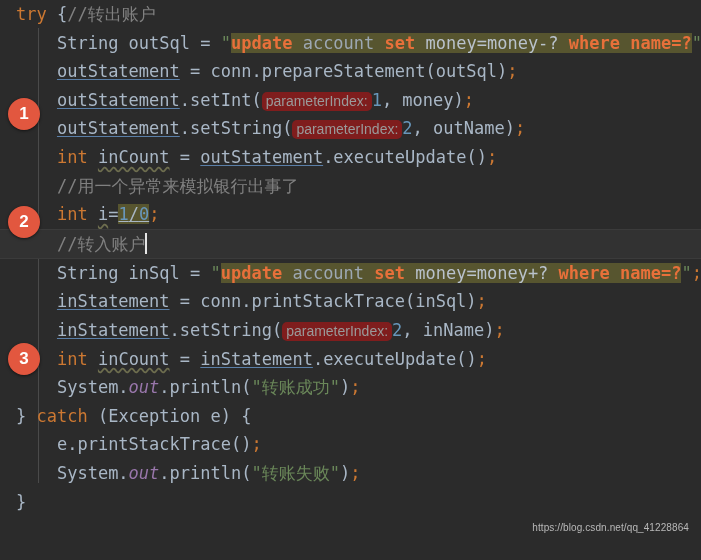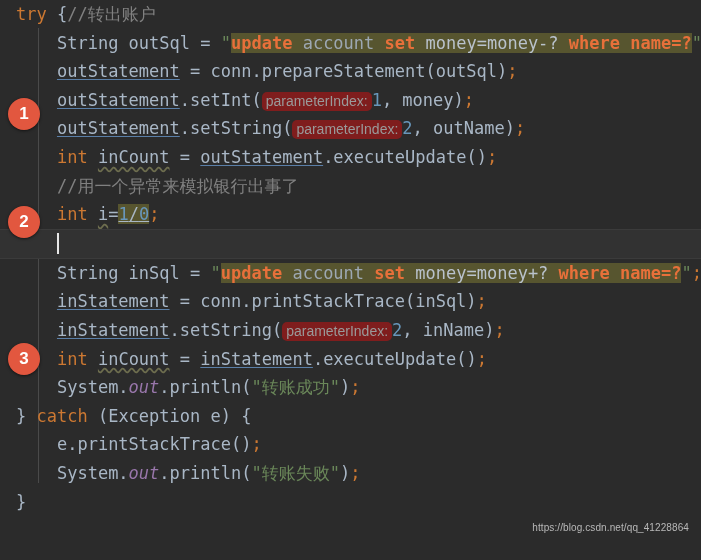--- a/index.html
+++ b/index.html
@@ -136,21 +136,21 @@
     <div class="line">    <span class="fieldref">outStatement</span><span class="plain">.setInt(</span><span class="hint">parameterIndex:</span><span class="num">1</span><span class="plain">, money)</span><span class="semi">;</span></div>
 
     <div class="line">    <span class="fieldref">outStatement</span><span class="plain">.setString(</span><span class="hint">parameterIndex:</span><span class="num">2</span><span class="plain">, outName)</span><span class="semi">;</span></div>
 
     <div class="line">    <span class="kw">int</span> <span class="warnvar">inCount</span><span class="plain"> = </span><span class="fieldref">outStatement</span><span class="plain">.executeUpdate()</span><span class="semi">;</span></div>
 
     <div class="line">    <span class="cmt">//用一个异常来模拟银行出事了</span></div>
 
     <div class="line">    <span class="kw">int</span> <span class="warnvar">i</span><span class="plain">=</span><span class="hl-olive"><span class="num">1</span><span class="plain">/</span><span class="num">0</span></span><span class="semi">;</span></div>
 
-    <div class="line current">    <span class="caret"></span></div>
+    <div class="line current">    <span class="cmt">//转入账户</span><span class="caret"></span></div>
 
     <div class="line">    <span class="plain">String</span><span class="plain"> inSql = </span><span class="str">"</span><span class="sqlhl"><span class="sqlkw">update</span><span class="sqlid"> </span><span class="sqlid">account</span><span class="sqlid"> </span><span class="sqlkw">set</span><span class="sqlid"> </span><span class="sqlop">money=money+?</span><span class="sqlid"> </span><span class="sqlkw">where</span><span class="sqlid"> </span><span class="sqlkw">name=?</span></span><span class="str">"</span><span class="semi">;</span></div>
 
     <div class="line">    <span class="fieldref">inStatement</span><span class="plain"> = conn.printStackTrace(inSql)</span><span class="semi">;</span></div>
 
 
     <div class="line">    <span class="fieldref">inStatement</span><span class="plain">.setString(</span><span class="hint">parameterIndex:</span><span class="num">2</span><span class="plain">, inName)</span><span class="semi">;</span></div>
 
     <div class="line">    <span class="kw">int</span> <span class="warnvar">inCount</span><span class="plain"> = </span><span class="fieldref">inStatement</span><span class="plain">.executeUpdate()</span><span class="semi">;</span></div>
 

